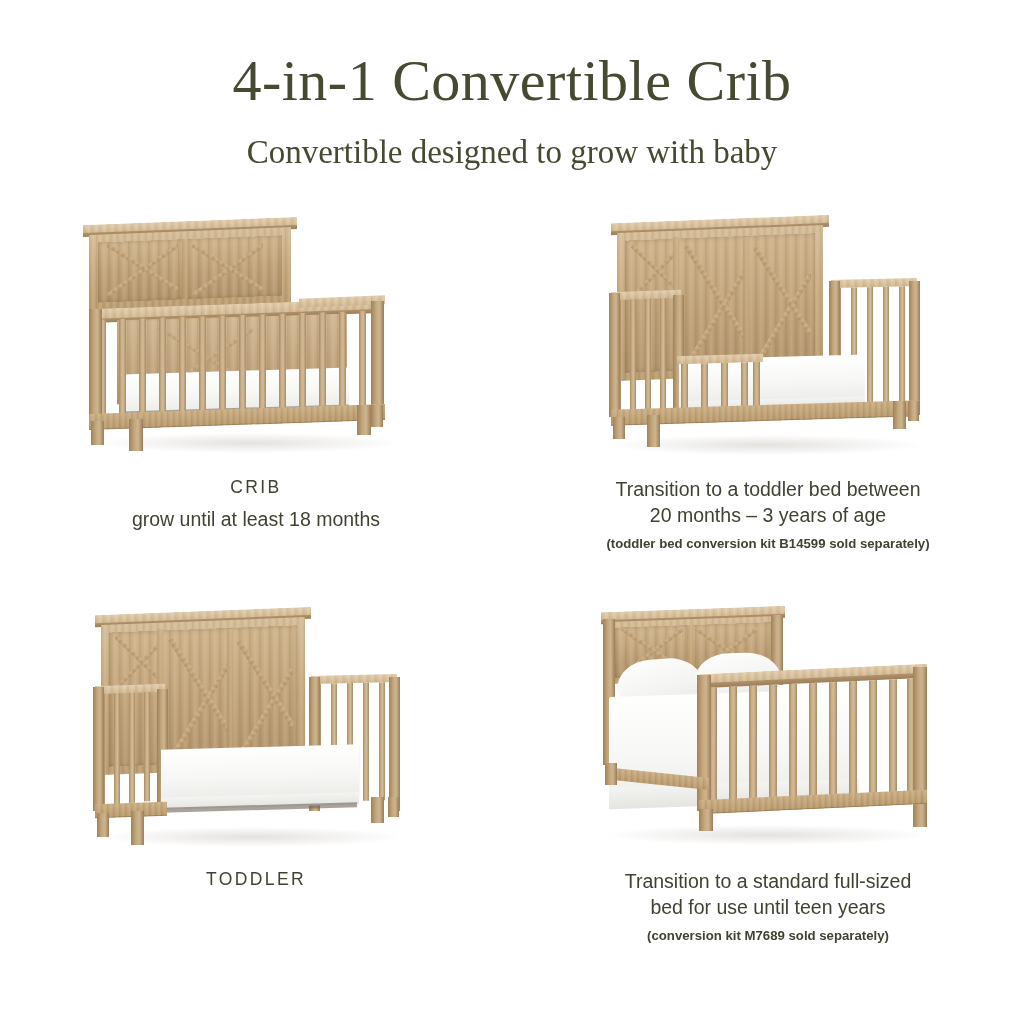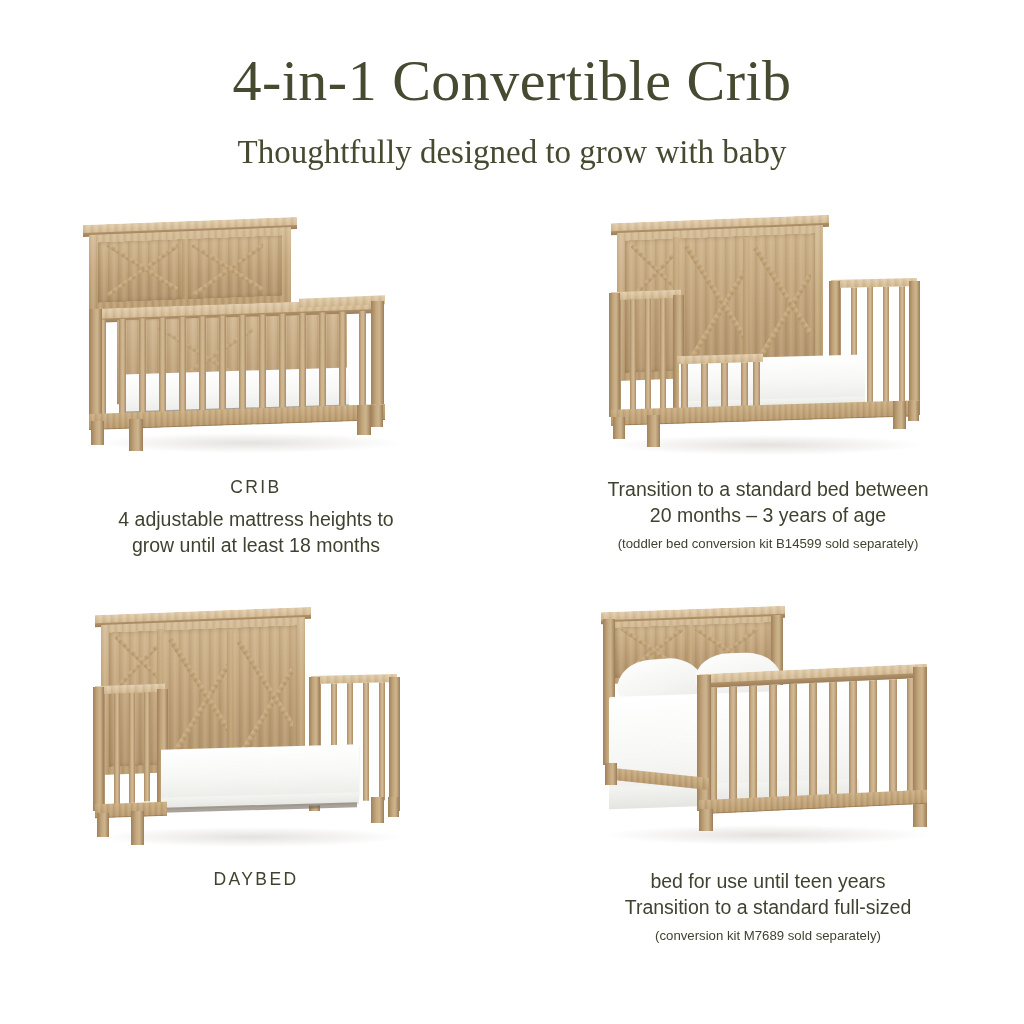--- a/index.html
+++ b/index.html
@@ -108,21 +108,21 @@
     color: #3f4230;
     margin: 0;
     font-weight: 400;
   }
   .cap-note {
     font-family: "Liberation Sans", sans-serif;
     font-size: 13.2px;
     line-height: 1.3;
     color: #3f4230;
     margin: 7px 0 0 0;
-    font-weight: 400;
+    font-weight: 700;
   }
 
   
   .w {
     position: absolute;
     box-sizing: border-box;
   }
   
   .wood-face {
     background:
@@ -196,21 +196,21 @@
     background: #6f6458;
   }
 </style>
 </head>
 <body>
 
 <div class="page">
 
   <div class="header">
     <h1 class="title">4-in-1 Convertible Crib</h1>
-    <p class="subtitle">Thoughtfully designed to grow with baby</p>
+    <p class="subtitle">Convertible designed to grow with baby</p>
   </div>
 
   <div class="grid">
 
     <div class="cell cell-0">
       <div class="figure">
         <div class="stage">
 
           <div class="shadow-floor" style="left:28px; top:228px; width:300px; height:20px;"></div>
 
@@ -273,21 +273,20 @@
 
           <div class="w wood-leg" style="left:20px; top:216px; width:13px; height:24px; transform:skewY(-1.0deg);"></div>
           <div class="w wood-leg" style="left:58px; top:214px; width:14px; height:32px;"></div>
           <div class="w wood-leg" style="left:286px; top:200px; width:14px; height:30px;"></div>
           <div class="w wood-leg" style="left:300px; top:200px; width:12px; height:22px;"></div>
         </div>
       </div>
 
       <div class="caption">
         <p class="cap-title">CRIB</p>
-        <p class="cap-body">4 adjustable mattress heights to</p>
         <p class="cap-body">grow until at least 18 months</p>
       </div>
     </div>
 
     <div class="cell cell-1">
       <div class="figure">
         <div class="stage">
           <div class="shadow-floor" style="left:28px; top:230px; width:310px; height:20px;"></div>
 
           <div class="w wood-top" style="left:28px; top:14px; width:218px; height:9px; transform:skewY(-2.2deg); border-radius:1px;"></div>
@@ -350,21 +349,21 @@
           <div class="w wood-mid edge-d" style="left:28px; top:200px; width:308px; height:16px; transform:skewY(-1.8deg);"></div>
 
           <div class="w wood-leg" style="left:30px; top:212px; width:12px; height:22px; transform:skewY(-1.0deg);"></div>
           <div class="w wood-leg" style="left:64px; top:210px; width:13px; height:32px;"></div>
           <div class="w wood-leg" style="left:310px; top:196px; width:13px; height:28px;"></div>
           <div class="w wood-leg" style="left:325px; top:196px; width:11px; height:20px;"></div>
         </div>
       </div>
 
       <div class="caption">
-        <p class="cap-body">Transition to a standard bed between</p>
+        <p class="cap-body">Transition to a toddler bed between</p>
         <p class="cap-body">20 months – 3 years of age</p>
         <p class="cap-note">(toddler bed conversion kit B14599 sold separately)</p>
       </div>
     </div>
 
     <div class="cell cell-2">
       <div class="figure">
         <div class="stage">
           <div class="shadow-floor" style="left:30px; top:230px; width:300px; height:20px;"></div>
 
@@ -416,21 +415,21 @@
 
           <div class="w wood-mid edge-d" style="left:24px; top:206px; width:72px; height:14px; transform:skewY(-1.8deg);"></div>
           <div class="w wood-leg" style="left:26px; top:216px; width:12px; height:24px; transform:skewY(-1.0deg);"></div>
           <div class="w wood-leg" style="left:60px; top:214px; width:13px; height:34px;"></div>
           <div class="w wood-leg" style="left:300px; top:200px; width:13px; height:26px;"></div>
           <div class="w wood-leg" style="left:317px; top:200px; width:11px; height:20px;"></div>
         </div>
       </div>
 
       <div class="caption">
-        <p class="cap-title">DAYBED</p>
+        <p class="cap-title">TODDLER</p>
       </div>
     </div>
 
     <div class="cell cell-3">
       <div class="figure">
         <div class="stage">
           <div class="shadow-floor" style="left:24px; top:228px; width:320px; height:20px;"></div>
 
           <div class="w wood-top" style="left:18px; top:12px; width:184px; height:9px; transform:skewY(-2.0deg); border-radius:1px;"></div>
           <div class="w wood-dark" style="left:18px; top:20px; width:184px; height:4px; transform:skewY(-2.0deg);"></div>
@@ -478,20 +477,20 @@
 
           <div class="w wood-mid" style="left:30px; top:176px; width:96px; height:12px; transform:skewY(6.0deg);"></div>
 
           <div class="w wood-leg" style="left:22px; top:166px; width:12px; height:22px; transform:skewY(-1.0deg);"></div>
           <div class="w wood-leg" style="left:116px; top:212px; width:14px; height:22px;"></div>
           <div class="w wood-leg" style="left:330px; top:212px; width:14px; height:18px;"></div>
         </div>
       </div>
 
       <div class="caption">
+        <p class="cap-body">Transition to a standard full-sized</p>
         <p class="cap-body">bed for use until teen years</p>
-        <p class="cap-body">Transition to a standard full-sized</p>
         <p class="cap-note">(conversion kit M7689 sold separately)</p>
       </div>
     </div>
 
   </div>
 </div>
 
 </body></html>

